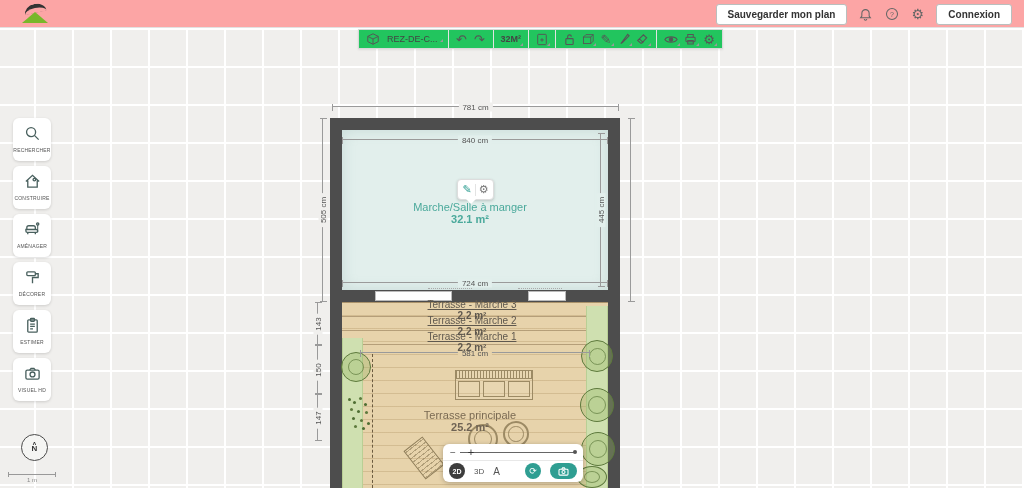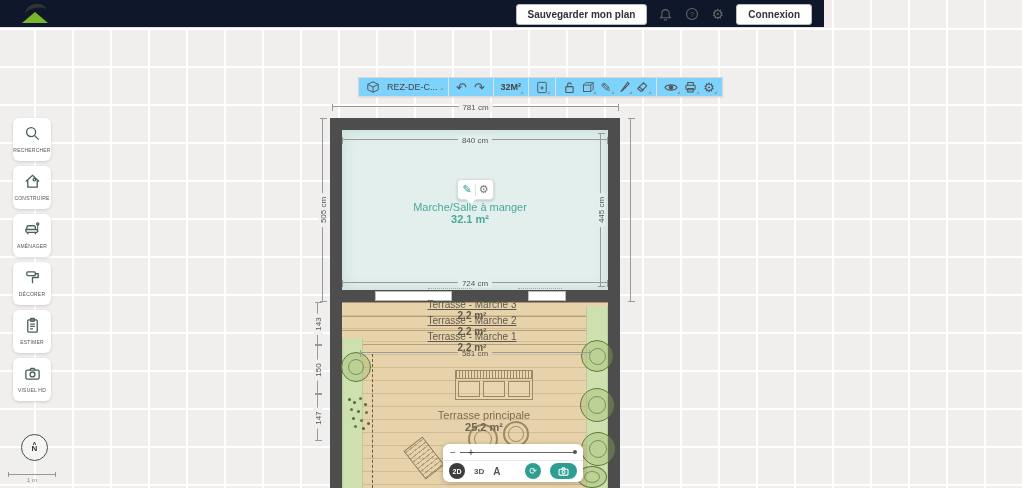--- a/index.html
+++ b/index.html
@@ -4,43 +4,43 @@
 <style>
   * { margin:0; padding:0; box-sizing:border-box; }
   html,body { width:1024px; height:488px; overflow:hidden;
     font-family:"Liberation Sans", sans-serif; }
   body { position:relative; background:#f0efed;
     background-image:linear-gradient(#ffffff 2px, transparent 2px),
                      linear-gradient(90deg, #ffffff 2px, transparent 2px);
     background-size:38px 38px; background-position:-4px 28px; }
 
   
-  .header { position:absolute; top:0; left:0; width:824px; height:28px;
-    background:#0f172a; border-bottom:1px solid #e2e2e2; z-index:50;
+  .header { position:absolute; top:0; left:0; width:1024px; height:28px;
+    background:#fca5a5; border-bottom:1px solid #e2e2e2; z-index:50;
     display:flex; align-items:center; }
   .logo { position:absolute; left:22px; top:3px; width:26px; height:22px; }
   .logo .tri { position:absolute; left:0; bottom:2px; width:0; height:0;
     border-left:13px solid transparent; border-right:13px solid transparent;
     border-bottom:11px solid #78b72a; }
   .logo .arc { position:absolute; left:2px; top:1px; width:22px; height:9px;
     border-top:4px solid #333; border-radius:50% 50% 0 0 / 100% 100% 0 0;
     transform:rotate(-12deg); }
   .header-right { position:absolute; right:12px; top:0; height:28px;
     display:flex; align-items:center; gap:11px; }
   .hbtn { border:1px solid #b9bfbe; background:#fff; border-radius:3px;
     font-size:10px; color:#333; padding:4px 11px; font-family:inherit;
     font-weight:bold; cursor:pointer; white-space:nowrap; }
   .hicon { width:15px; height:15px; color:#666; display:flex;
     align-items:center; justify-content:center; font-size:12px; }
   .hicon svg { display:block; }
 
   
   .toolbar { position:absolute; left:358px; top:29px; height:20px; z-index:49;
-    display:flex; align-items:flex-start; background:#7dd3fc;
-    border:1px solid #d9d9d9; box-shadow:0 1px 2px rgba(0,0,0,.08);margin-top:48px; }
+    display:flex; align-items:flex-start; background:#22c55e;
+    border:1px solid #d9d9d9; box-shadow:0 1px 2px rgba(0,0,0,.08); }
   .tgroup { display:flex; align-items:center; padding:0 4px;
     border-right:1px solid #e3e3e3; }
   .tgroup:last-child { border-right:none; }
   .titem { position:relative; min-width:18px; height:18px; display:flex;
     align-items:center; justify-content:center; color:#555; font-size:11px;
     padding:0 3px; cursor:pointer; }
   .titem svg { display:block; }
   .corner::after { content:""; position:absolute; right:1px; bottom:2px;
     border-left:3px solid transparent; border-bottom:3px solid #999; }
   .floor-label { font-size:9px; color:#444; margin-left:4px; }
@@ -163,21 +163,21 @@
   .zoomrow .track { position:relative; flex:1; height:1px; background:#666; }
   .zoomrow .handle { position:absolute; left:8px; top:-5px; font-size:11px;
     color:#333; cursor:pointer; line-height:10px; }
   .zoomrow .enddot { position:absolute; right:-1px; top:-2px; width:4px;
     height:4px; background:#555; border-radius:50%; }
   .moderow { height:20px; display:flex; align-items:center; padding:0 6px;
     gap:9px; }
   .mode2d { width:16px; height:16px; border-radius:50%; background:#3d3d3d;
     color:#fff; font-size:7px; font-weight:bold; display:flex;
     align-items:center; justify-content:center; cursor:pointer; }
-  .mode3d, .modeA { font-size:8px; color:#555; font-weight:bold; cursor:pointer; }
+  .mode3d, .modeA { font-size:8px; color:#555; font-weight:normal; cursor:pointer; }
   .modeA { font-size:10px; }
   .tealbtn { background:#2f9e92; color:#fff; border:none; cursor:pointer;
     display:flex; align-items:center; justify-content:center; }
   .btn360 { width:16px; height:16px; border-radius:50%; font-size:9px;
     margin-left:auto; }
   .btncam { width:27px; height:16px; border-radius:9px; }
 </style>
 </head>
 <body>
 
@@ -255,21 +255,21 @@
     <div class="ar">2.2 m²</div>
   </div>
   <div class="room-label marche" style="left:372px; top:315px; width:200px;">
     <div class="nm">Terrasse - Marche 2</div>
     <div class="ar">2.2 m²</div>
   </div>
   <div class="room-label marche" style="left:372px; top:331px; width:200px;">
     <div class="nm">Terrasse - Marche 1</div>
     <div class="ar">2.2 m²</div>
   </div>
-  <div class="room-label terr-label" style="left:384px; top:409px; width:200px;">
+  <div class="room-label terr-label" style="left:370px; top:409px; width:200px;">
     <div class="nm">Terrasse principale</div>
     <div class="ar">25.2 m²</div>
   </div>
 
   <div class="tooltip">
     <span class="tico" style="color:#2f9e92;">✎</span>
     <span style="width:1px; height:12px; background:#e3e3e3;"></span>
     <span class="tico" style="color:#777;">⚙</span>
   </div>
 </div>

